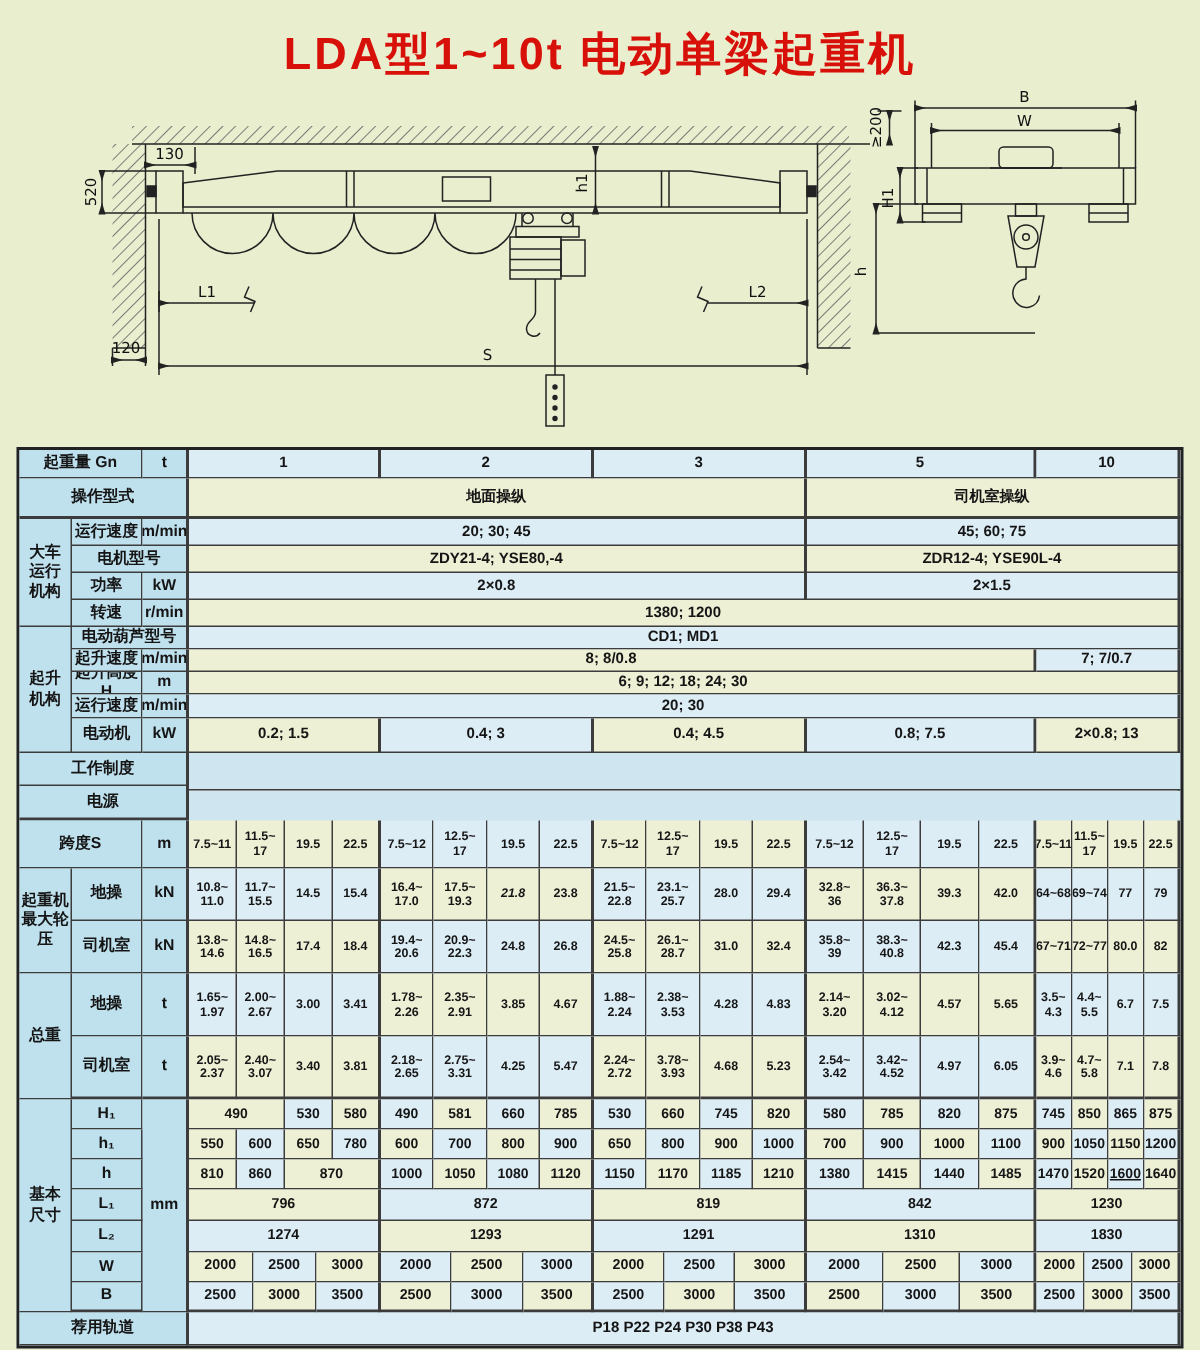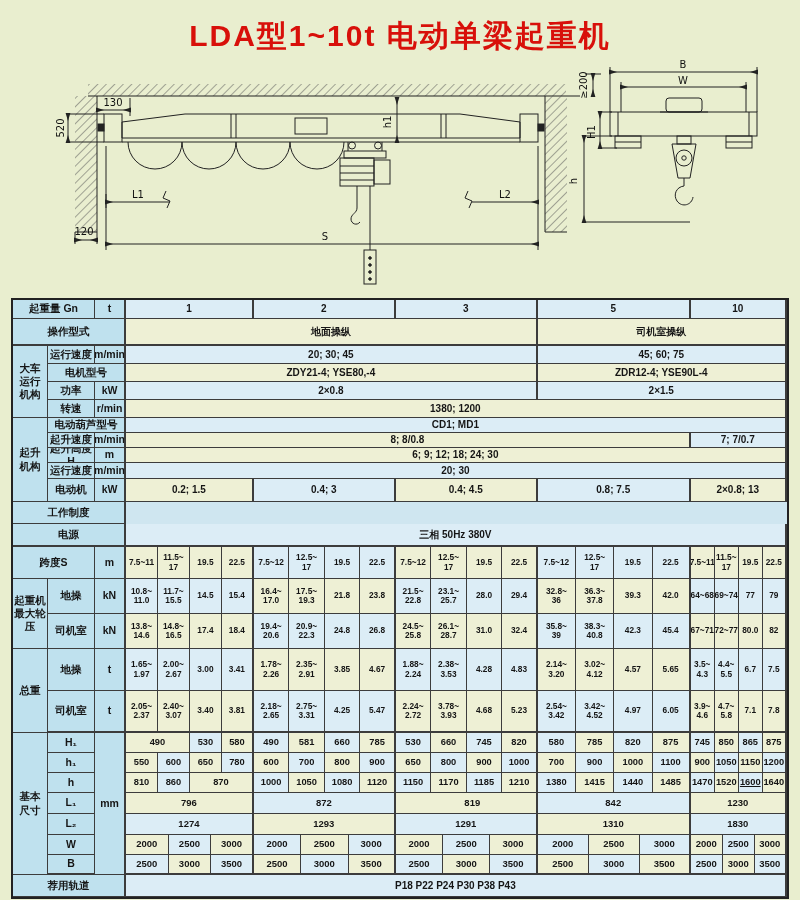--- a/index.html
+++ b/index.html
@@ -211,21 +211,20 @@
     <div class="cell lab" style="grid-area: 11 / 2 / span 1 / span 1;">电动机</div>
     <div class="cell lab ge" style="grid-area: 11 / 3 / span 1 / span 1;">kW</div>
     <div class="cell y ge" style="grid-area: 11 / 4 / auto / span 12;">0.2; 1.5</div>
     <div class="cell b ge" style="grid-area: 11 / 16 / auto / span 12;">0.4; 3</div>
     <div class="cell y ge" style="grid-area: 11 / 28 / auto / span 12;">0.4; 4.5</div>
     <div class="cell b ge" style="grid-area: 11 / 40 / auto / span 12;">0.8; 7.5</div>
     <div class="cell y ge" style="grid-area: 11 / 52 / auto / span 12;">2×0.8; 13</div>
     <div class="cell lab ge" style="grid-area: 12 / 1 / span 1 / span 3;">工作制度</div>
     <div class="cell y ge" style="grid-area: 12 / 4 / auto / span 60; margin-top: 24px;">中级; A3; A4; A5</div>
     <div class="cell lab ge hb" style="grid-area: 13 / 1 / span 1 / span 3;">电源</div>
-    <div class="cell b ge hb" style="grid-area: 13 / 4 / auto / span 60;">三相  50Hz  380V</div>
     <div class="cell lab" style="grid-area: 14 / 1 / span 1 / span 2;">跨度S</div>
     <div class="cell lab ge" style="grid-area: 14 / 3 / span 1 / span 1;">m</div>
     <div class="cell y" style="grid-area: 14 / 4 / auto / span 3; font-size: 8.3px;">7.5~11</div>
     <div class="cell y" style="grid-area: 14 / 7 / auto / span 3; font-size: 8.3px;">11.5~
 17</div>
     <div class="cell y" style="grid-area: 14 / 10 / auto / span 3; font-size: 8.3px;">19.5</div>
     <div class="cell y ge" style="grid-area: 14 / 13 / auto / span 3; font-size: 8.3px;">22.5</div>
     <div class="cell b" style="grid-area: 14 / 16 / auto / span 3; font-size: 8.3px;">7.5~12</div>
     <div class="cell b" style="grid-area: 14 / 19 / auto / span 3; font-size: 8.3px;">12.5~
 17</div>
@@ -254,21 +253,21 @@
     <div class="cell b" style="grid-area: 15 / 4 / auto / span 3; font-size: 8.3px;">10.8~
 11.0</div>
     <div class="cell b" style="grid-area: 15 / 7 / auto / span 3; font-size: 8.3px;">11.7~
 15.5</div>
     <div class="cell b" style="grid-area: 15 / 10 / auto / span 3; font-size: 8.3px;">14.5</div>
     <div class="cell b ge" style="grid-area: 15 / 13 / auto / span 3; font-size: 8.3px;">15.4</div>
     <div class="cell y" style="grid-area: 15 / 16 / auto / span 3; font-size: 8.3px;">16.4~
 17.0</div>
     <div class="cell y" style="grid-area: 15 / 19 / auto / span 3; font-size: 8.3px;">17.5~
 19.3</div>
-    <div class="cell y" style="grid-area: 15 / 22 / auto / span 3; font-size: 8.3px;">21.8</div>
+    <div class="cell y" style="grid-area: 15 / 22 / auto / span 3; font-size: 8.3px; font-style: italic;">21.8</div>
     <div class="cell y ge" style="grid-area: 15 / 25 / auto / span 3; font-size: 8.3px;">23.8</div>
     <div class="cell b" style="grid-area: 15 / 28 / auto / span 3; font-size: 8.3px;">21.5~
 22.8</div>
     <div class="cell b" style="grid-area: 15 / 31 / auto / span 3; font-size: 8.3px;">23.1~
 25.7</div>
     <div class="cell b" style="grid-area: 15 / 34 / auto / span 3; font-size: 8.3px;">28.0</div>
     <div class="cell b ge" style="grid-area: 15 / 37 / auto / span 3; font-size: 8.3px;">29.4</div>
     <div class="cell y" style="grid-area: 15 / 40 / auto / span 3; font-size: 8.3px;">32.8~
 36</div>
     <div class="cell y" style="grid-area: 15 / 43 / auto / span 3; font-size: 8.3px;">36.3~

